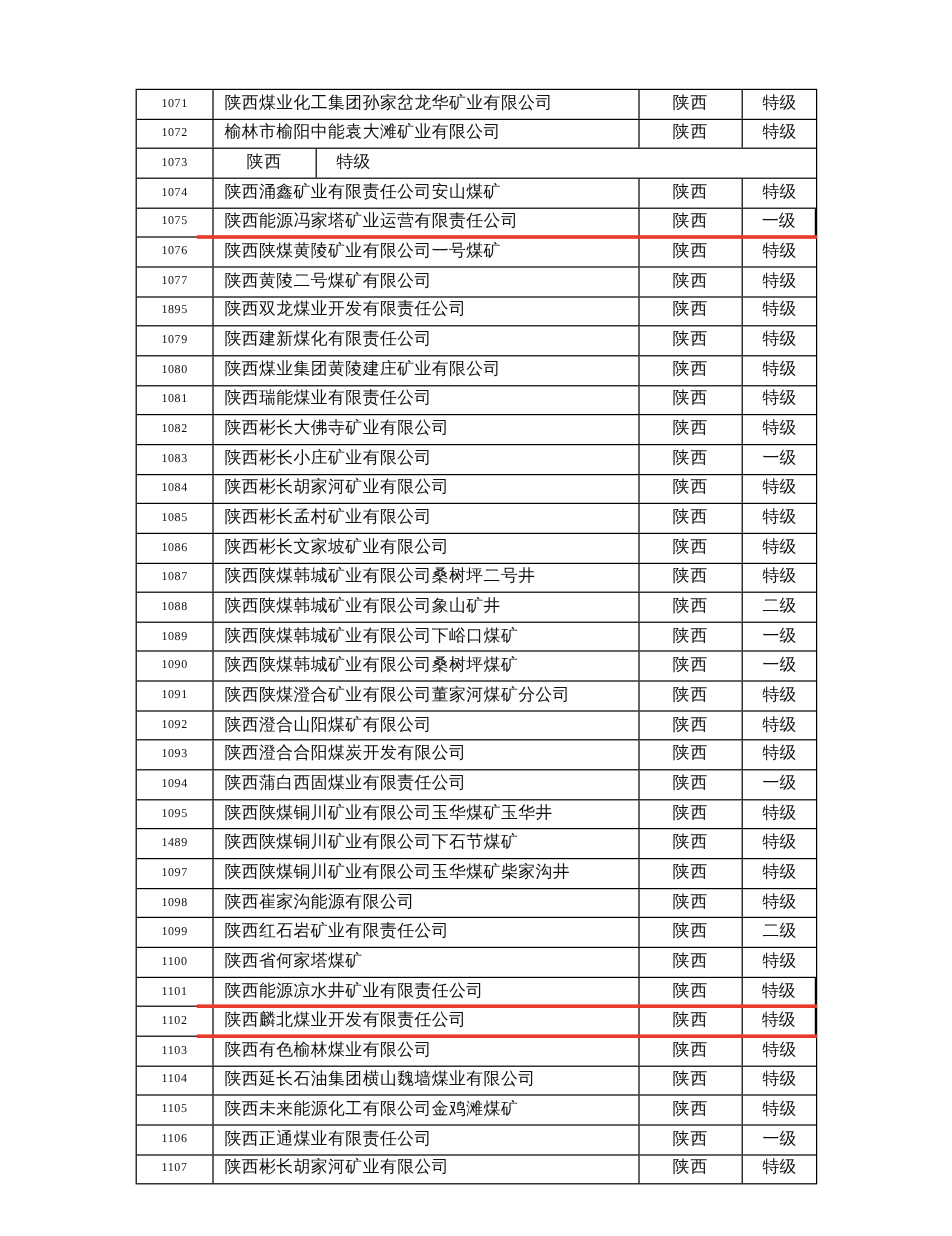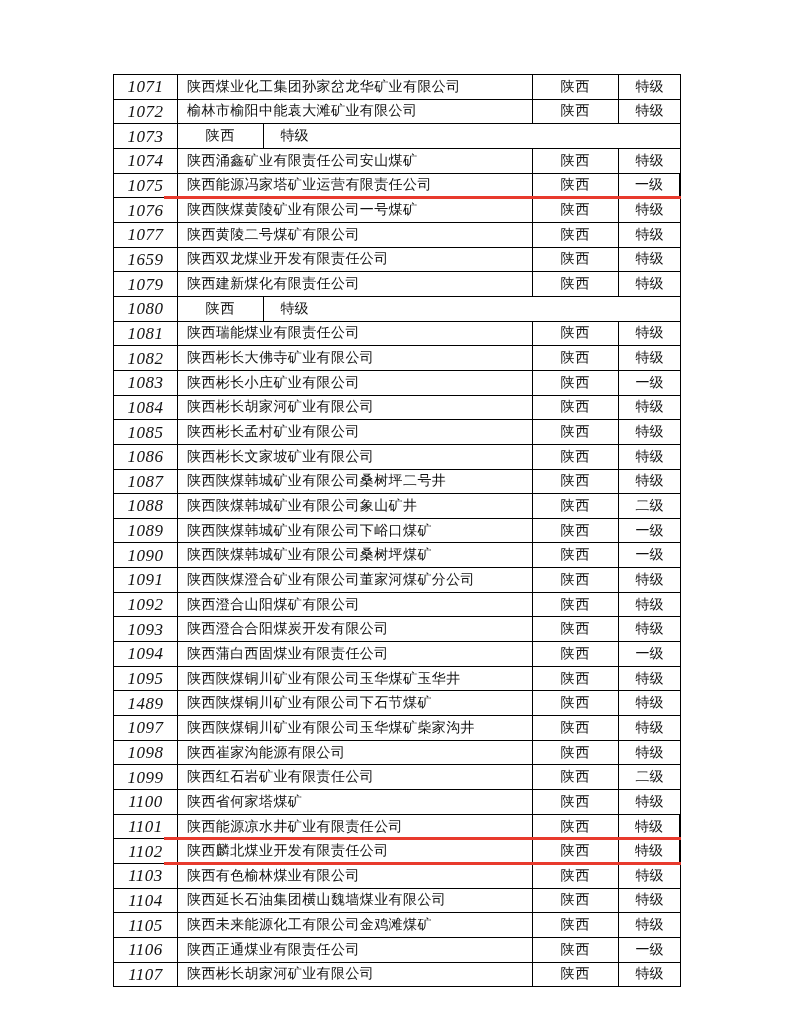--- a/index.html
+++ b/index.html
@@ -54,23 +54,22 @@
     line-height: 1;
     white-space: nowrap;
     overflow: hidden;
   }
   .cell:last-child {
     border-right: none;
   }
   .cell.no {
     width: 64px;
     justify-content: center;
-    font-size: 17px;
+    font-size: 10px;
     letter-spacing: 0.5px;
-    font-style: italic;
   }
   .cell.company {
     flex: 1 1 auto;
     justify-content: flex-start;
     padding-left: 9px;
     letter-spacing: 0.4px;
   }
   .cell.province {
     width: 86px;
     justify-content: center;
@@ -138,35 +137,36 @@
   </div>
 
   <div class="row">
     <div class="cell no">1077</div>
     <div class="cell company">陕西黄陵二号煤矿有限公司</div>
     <div class="cell province">陕西</div>
     <div class="cell grade">特级</div>
   </div>
 
   <div class="row">
-    <div class="cell no">1659</div>
+    <div class="cell no">1895</div>
     <div class="cell company">陕西双龙煤业开发有限责任公司</div>
     <div class="cell province">陕西</div>
     <div class="cell grade">特级</div>
   </div>
 
   <div class="row">
     <div class="cell no">1079</div>
     <div class="cell company">陕西建新煤化有限责任公司</div>
     <div class="cell province">陕西</div>
     <div class="cell grade">特级</div>
   </div>
 
   <div class="row">
     <div class="cell no">1080</div>
+    <div class="cell company">陕西煤业集团黄陵建庄矿业有限公司</div>
     <div class="cell province">陕西</div>
     <div class="cell grade">特级</div>
   </div>
 
   <div class="row">
     <div class="cell no">1081</div>
     <div class="cell company">陕西瑞能煤业有限责任公司</div>
     <div class="cell province">陕西</div>
     <div class="cell grade">特级</div>
   </div>

